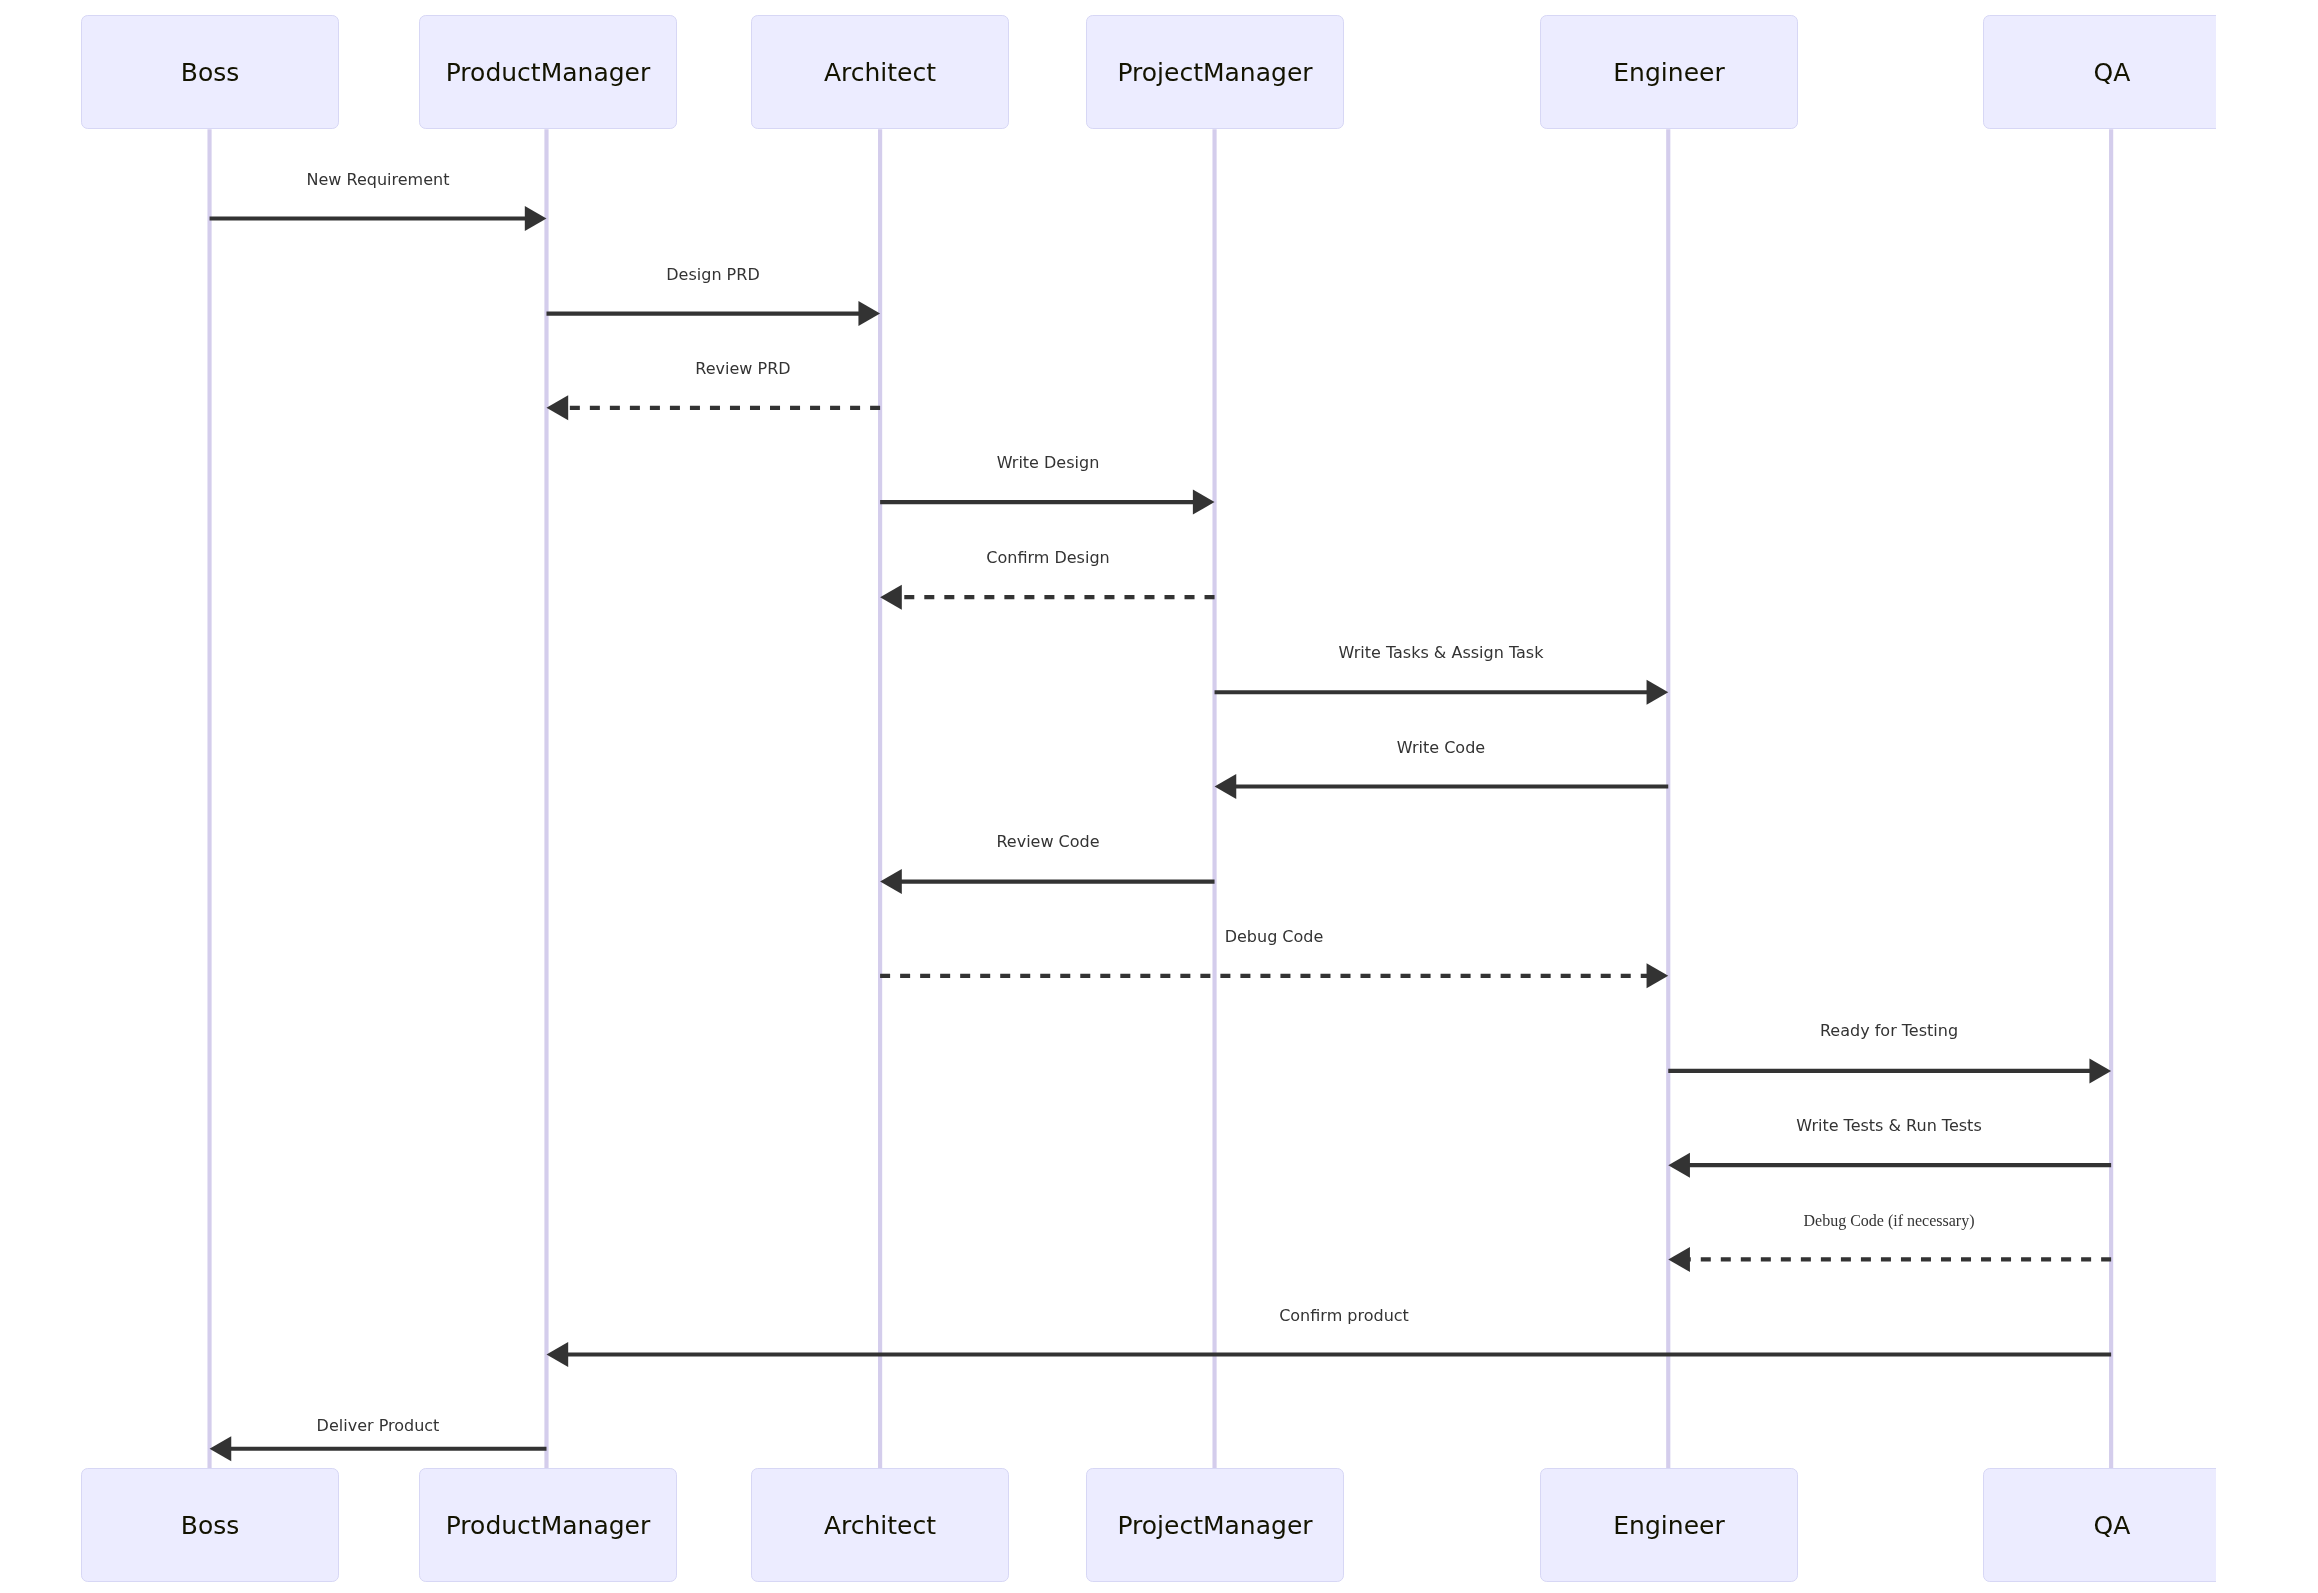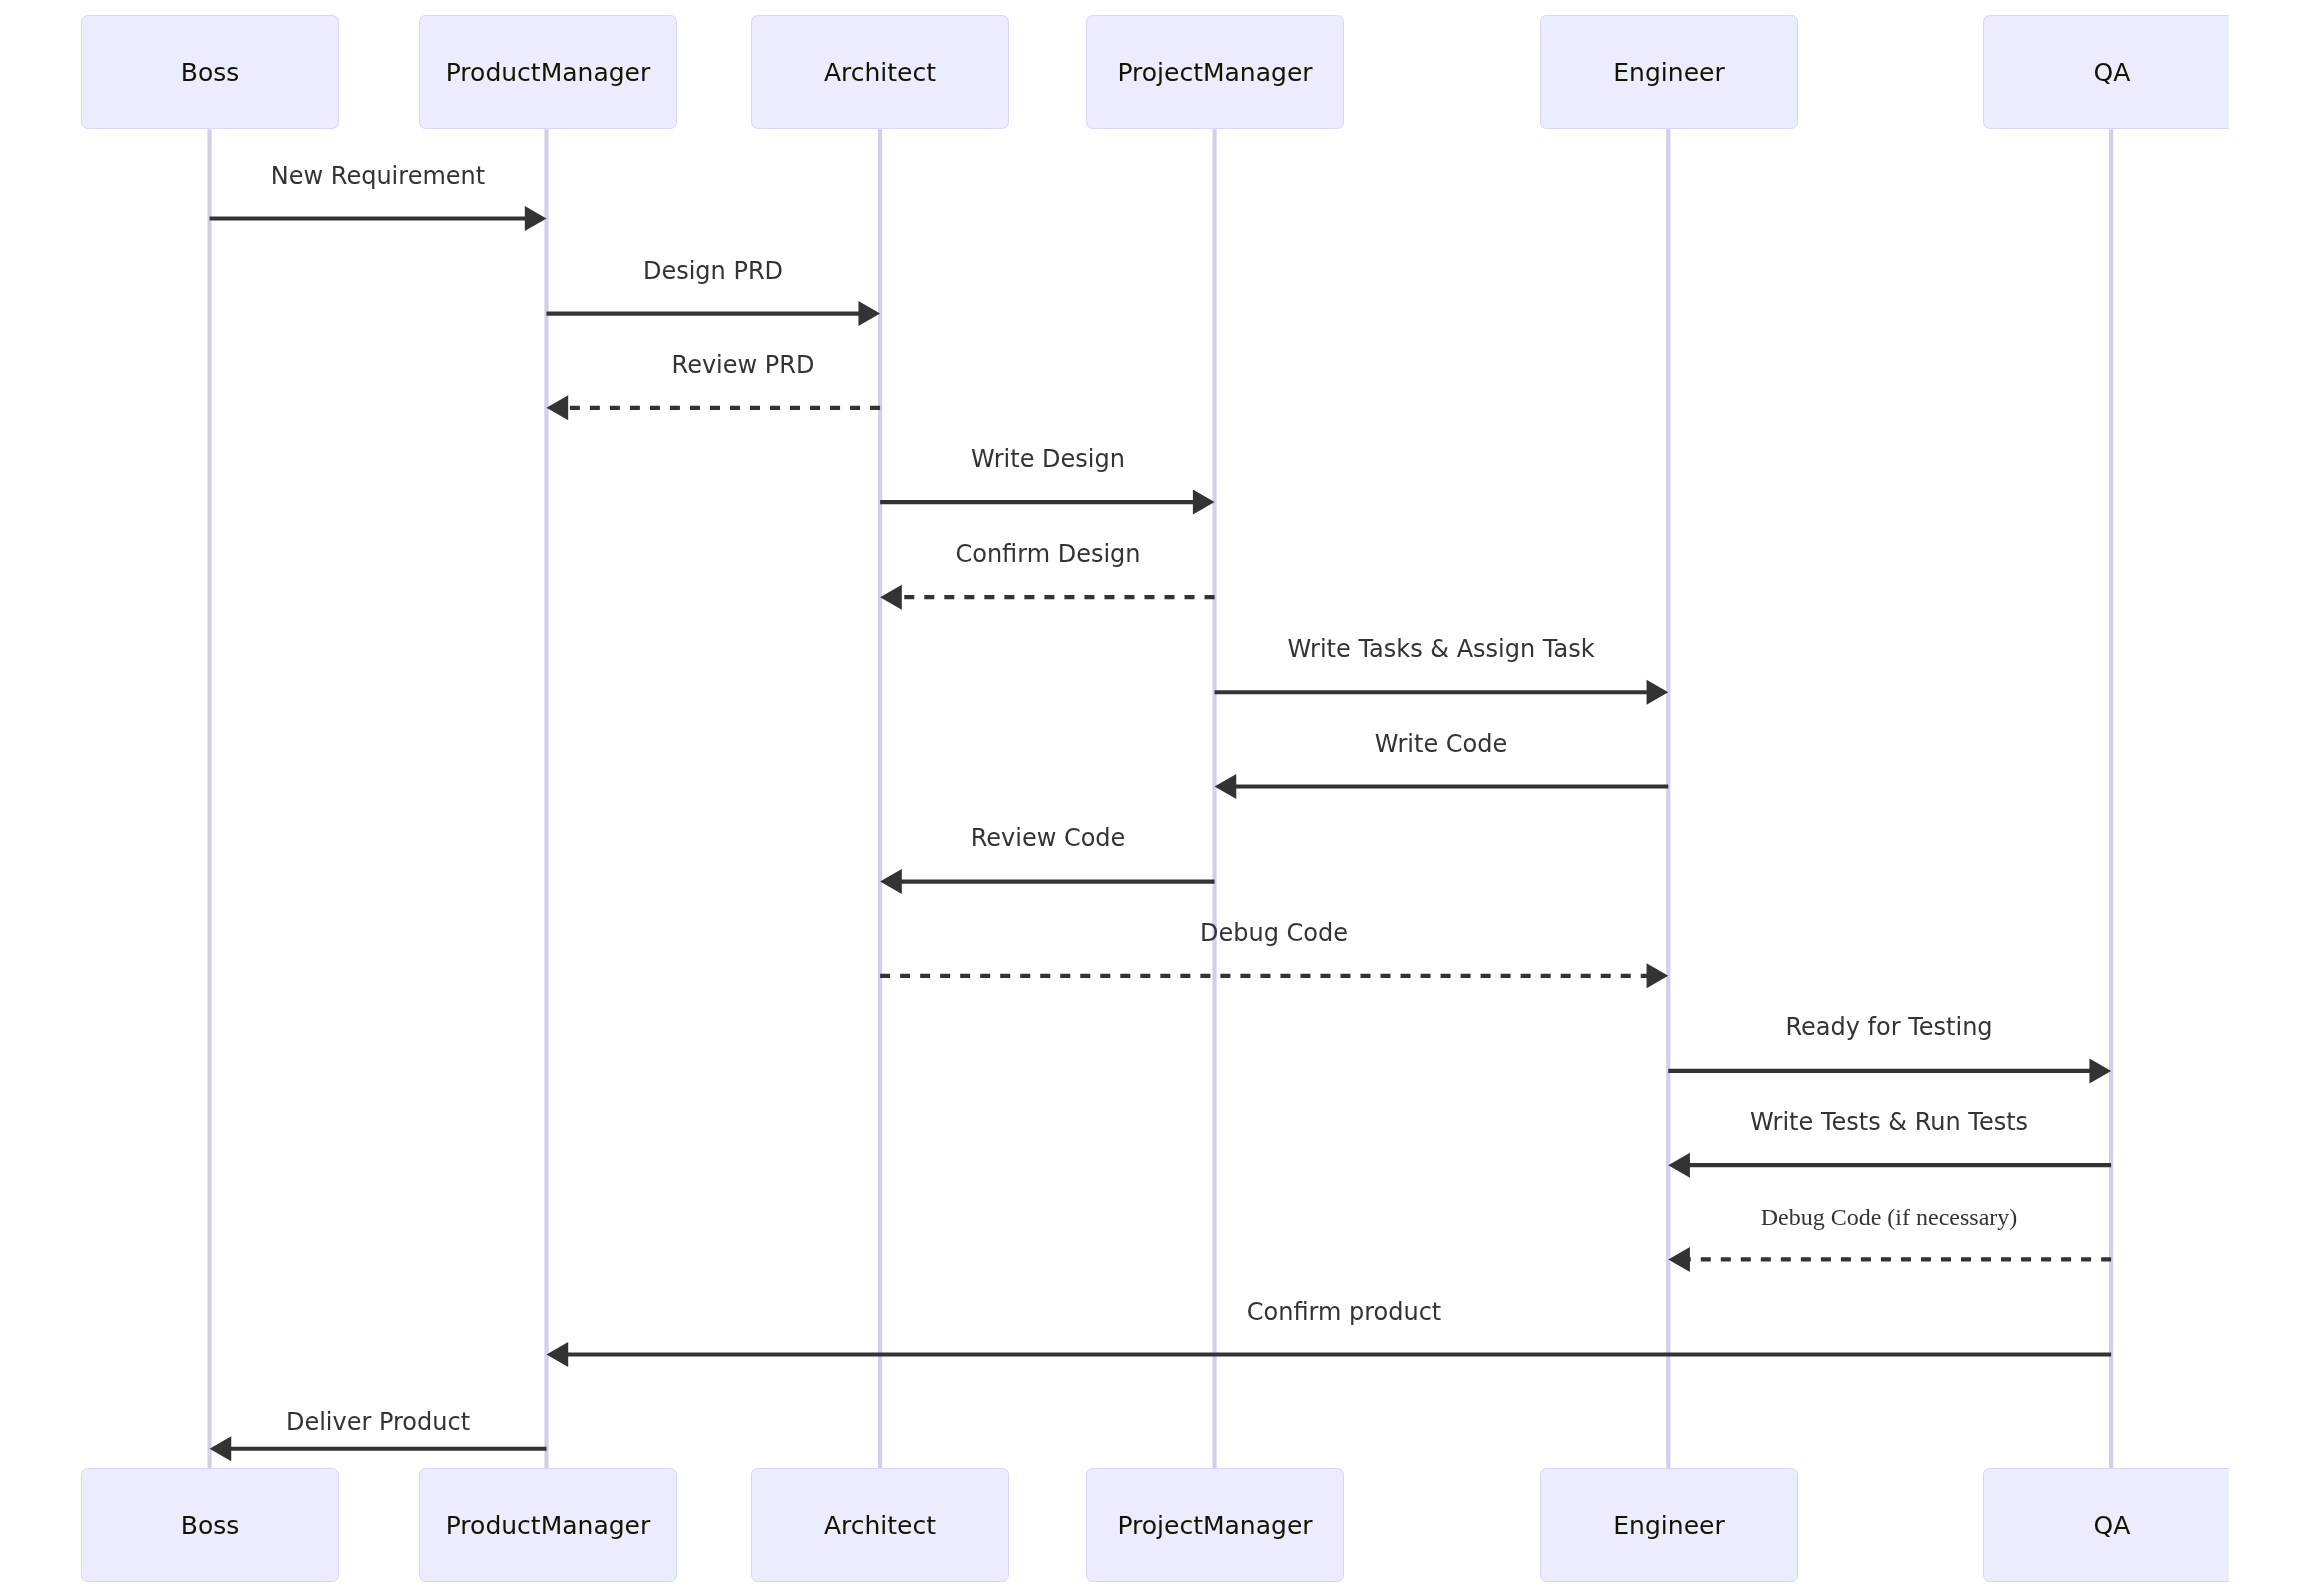--- a/index.html
+++ b/index.html
@@ -8,21 +8,20 @@
     padding: 0;
     background: #ffffff;
   }
   #canvas {
     position: relative;
     width: 2216px;
     height: 1593px;
     background: #ffffff;
     font-family: "DejaVu Sans", sans-serif;
     overflow: hidden;
-    padding-left: 13px;
   }
   svg.layer {
     position: absolute;
     left: 0;
     top: 0;
     width: 2319px;
     height: 1593px;
   }
   .actor-box {
     position: absolute;
@@ -37,21 +36,21 @@
   .actor-label {
     font-family: "DejaVu Sans", sans-serif;
     font-size: 25px;
     color: #131300;
     line-height: 1;
     white-space: nowrap;
   }
   .msg-label {
     position: absolute;
     font-family: "DejaVu Sans", sans-serif;
-    font-size: 24px;
+    font-size: 16px;
     color: #333333;
     line-height: 1;
     white-space: nowrap;
     transform: translate(-50%, -100%);
   }
 </style>
 </head>
 <body>
 
 <div id="canvas">

